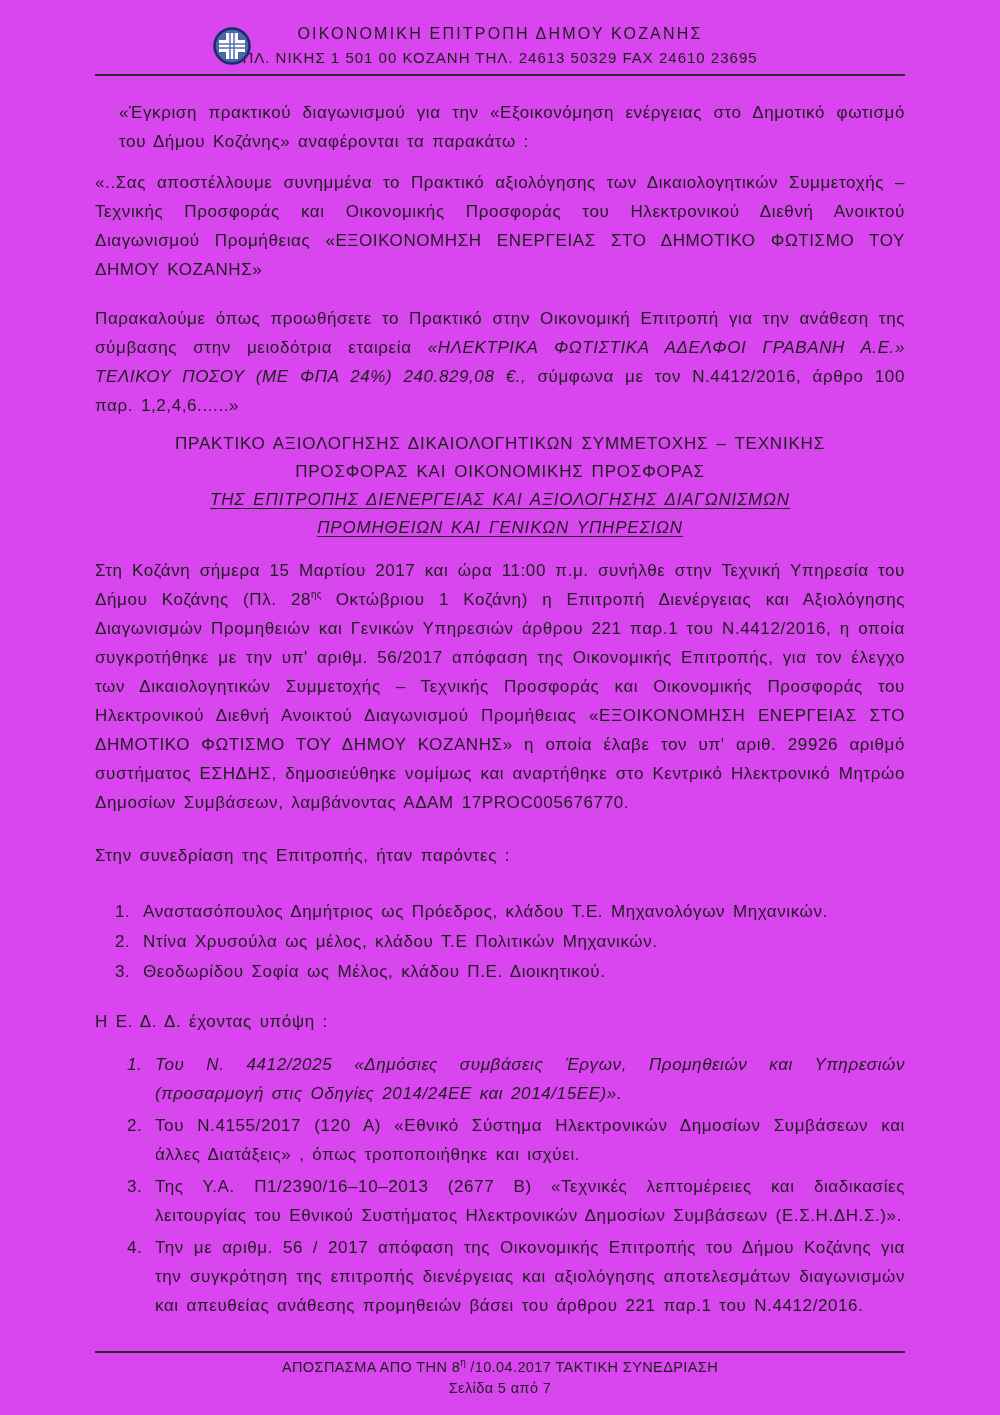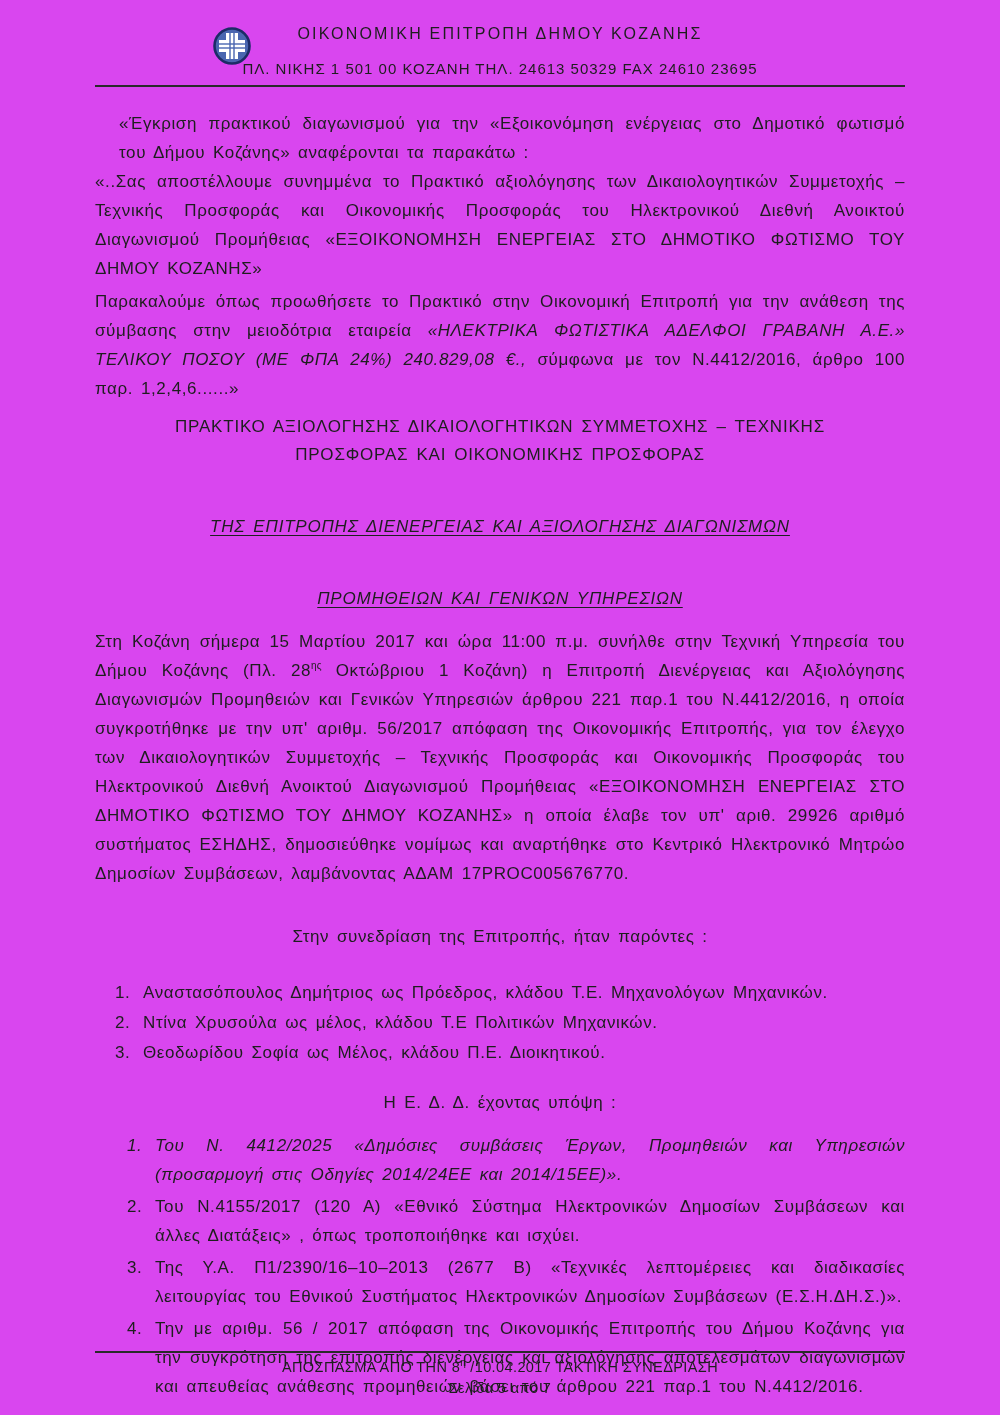--- a/index.html
+++ b/index.html
@@ -9,34 +9,34 @@
     height:1415px;
     background:#d946ef;
     color:#1e1e1e;
     font-family:Liberation Sans, sans-serif;
     overflow:hidden;
   }
   
   .header{position:relative;padding-top:24px;text-align:center;}
   .logo{position:absolute;left:211px;top:25px;width:42px;height:42px;}
   .header-line1{font-size:16px;letter-spacing:2.2px;line-height:20px;}
-  .header-line2{font-size:15px;letter-spacing:1px;line-height:20px;margin-top:15px;}
+  .header-line2{font-size:15px;letter-spacing:1px;line-height:20px;margin-top:4px;}
   .rule{border:none;border-top:2px solid #2a2a2a;margin:6px 95px 0 95px;height:0;}
   
   .doc-main{padding:0 95px;font-size:17px;line-height:29px;letter-spacing:0.6px;word-spacing:2.5px;text-align:justify;}
   .para{margin:0;}
   .p1{margin-top:22px;margin-left:24px;}
-  .p2{margin-top:0;}
-  .p3{margin-top:4px;}
+  .p2{margin-top:12px;}
+  .p3{margin-top:20px;}
   .ital{font-style:italic;}
   .heading{margin-top:10px;text-align:center;line-height:28px;letter-spacing:0.8px;}
-  .heading-italic{font-style:italic;text-decoration:underline;text-underline-offset:3px;margin-top:44px;}
+  .heading-italic{font-style:italic;text-decoration:underline;text-underline-offset:3px;}
   .p-meeting{margin-top:14px;}
-  .intro{margin-top:34px;text-align:center;}
-  .intro2{margin-top:20px;text-align:center;}
+  .intro{margin-top:24px;text-align:left;}
+  .intro2{margin-top:20px;text-align:left;}
   sup.ss{font-size:10px;vertical-align:super;line-height:0;letter-spacing:0;}
   
   .num-list{margin:0;padding:0;list-style:none;}
   .list-present{margin-top:27px;}
   .list-present li{display:flex;line-height:30px;}
   .list-present .num{flex:0 0 28px;margin-left:20px;}
   .list-legal{margin-top:14px;}
   .list-legal li{display:flex;line-height:29px;margin-bottom:3px;}
   .list-legal .num{flex:0 0 28px;margin-left:32px;}
   .list-legal .txt{flex:1;text-align:justify;}

